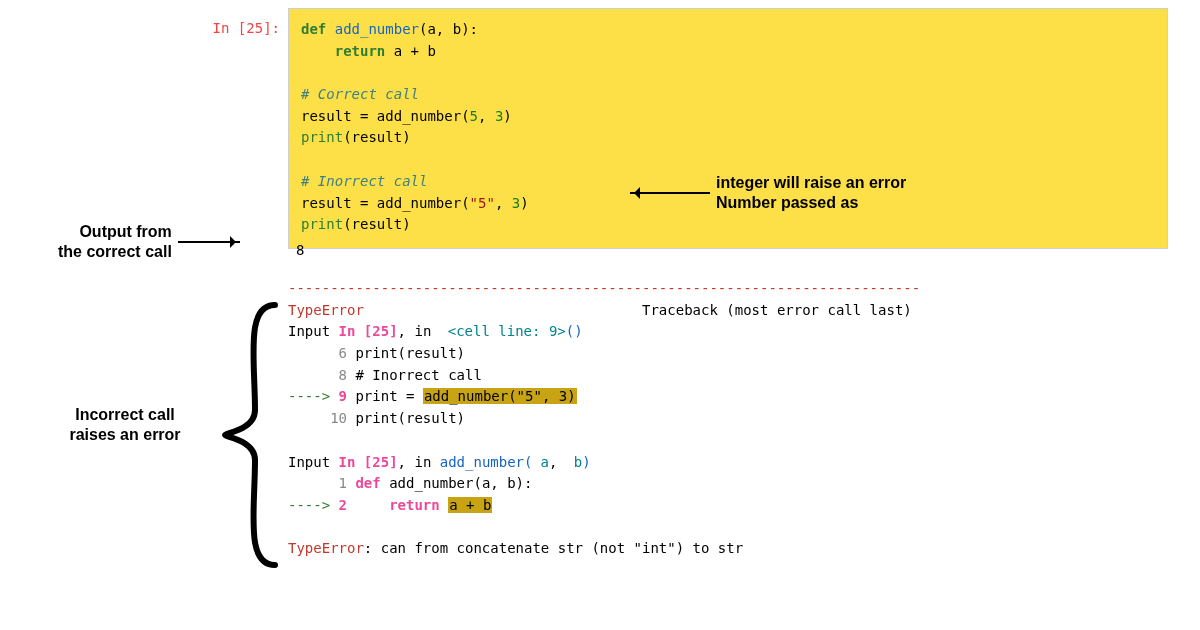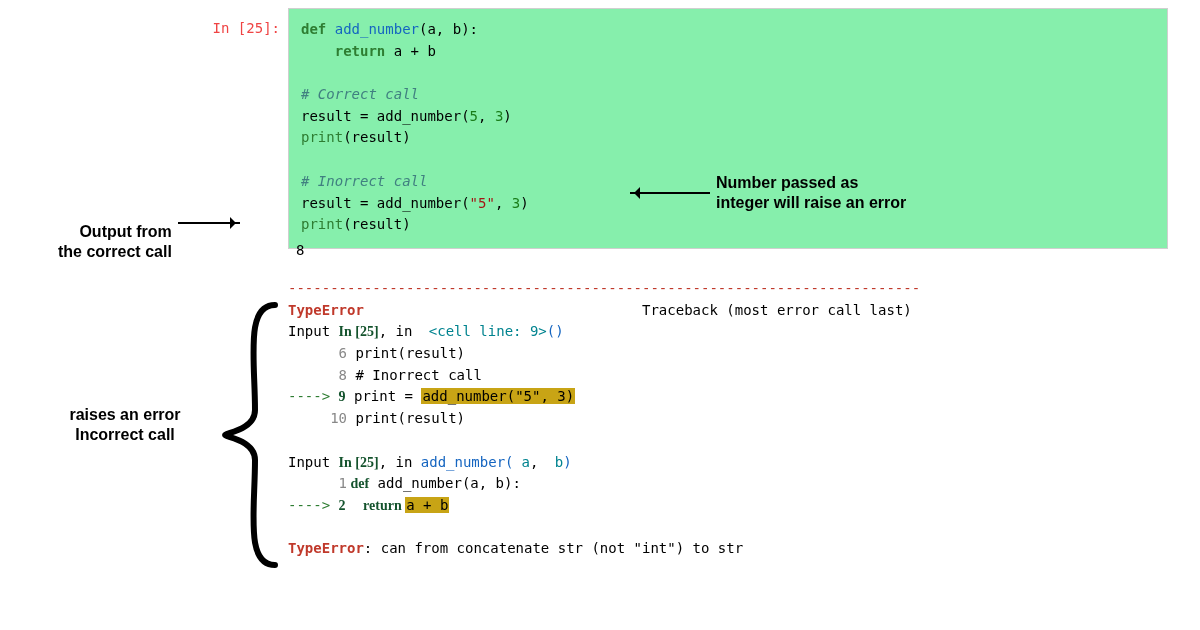--- a/index.html
+++ b/index.html
@@ -22,21 +22,21 @@
     width: 85px;
     text-align: right;
     color: #ef4444;
   }
 
   .code-box {
     position: absolute;
     left: 288px;
     top: 8px;
     width: 880px;
-    background: #86efac;
+    background: #fde047;
     border: 1px solid #cfcfcf;
     padding: 10px 12px 12px 12px;
     line-height: 1.55;
     white-space: pre;
   }
 
   .out-8 {
     position: absolute;
     left: 296px;
     top: 242px;
@@ -46,27 +46,27 @@
   .tb {
     position: absolute;
     left: 288px;
     top: 278px;
     width: 870px;
     line-height: 1.55;
     white-space: pre;
   }
 
   .dash { color: #c0392b; letter-spacing: 0; }
-  .err-red { color: #c0392b; font-weight: 700; }
+  .err-red { color: #c0392b; font-weight: 400; }
   .err-red-n { color: #c0392b; }
   .blue { color: #1565C0; }
   .teal { color: #00838F; margin-left: 8px; }
   .grey-num { color: #888; }
   .green-arrow { color: #2e7d32; }
-  .green-kw { color: #14532d; font-weight: 700; font-family: Liberation Serif, serif; }
+  .green-kw { color: #ec4899; font-weight: 700; }
   .green-ky { color: #2e7d32; font-weight: 700; }
   .hl { background: #c8a415; color: #000; padding: 0 1px; }
   .italic-comment { color: #408080; font-style: italic; }
   .kw-def { color: #2e7d32; font-weight: 700; }
   .fn-name { color: #1565C0; }
   .py-builtin { color: #2e7d32; }
   .py-str { color: #a31515; }
   .py-num { color: #1a7d1a; }
 
   
@@ -86,20 +86,21 @@
     content: ''; position: absolute; left: -2px; top: -5px;
     border: 6px solid transparent; border-right-color: #000;
   }
 
   
   .ann2 {
     position: absolute;
     left: 58px;
     top: 222px;
     display: flex;
+    align-items: center;
     gap: 6px;
   }
   .arrow2 {
     width: 62px; height: 2px; background: #000; position: relative;
   }
   .arrow2::after {
     content: ''; position: absolute; right: -2px; top: -5px;
     border: 6px solid transparent; border-left-color: #000;
   }
 
@@ -150,33 +151,33 @@
 
 <span>Input </span><span class="green-kw">In [25]</span><span>, in </span><span class="blue">add_number</span><span class="blue">(</span><span class="teal">a</span><span>, </span><span class="teal">b</span><span class="blue">)</span>
       <span class="grey-num">1</span><span class="green-kw"> def</span><span> add_number(a, b):</span>
 <span class="green-arrow">----&gt; </span><span class="green-kw">2</span><span class="green-kw">     return </span><span class="hl">a + b</span>
 
 <span class="err-red">TypeError</span><span>: can from concatenate str (not "int") to str</span></div>
 
 <div class="ann1">
   <div class="arrow1"></div>
   <div class="sans ann1-text">
+    <div>integer will raise an error</div>
     <div>Number passed as</div>
-    <div>integer will raise an error</div>
   </div>
 </div>
 
 <div class="ann2">
   <div class="sans" style="text-align:right; line-height:1.25">
     <div>Output from</div>
     <div>the correct call</div>
   </div>
   <div class="arrow2"></div>
 </div>
 
 <div class="ann3 sans">
+  <div>Incorrect call</div>
   <div>raises an error</div>
-  <div>Incorrect call</div>
 </div>
 
 <svg class="brace" viewBox="0 0 70 270" preserveAspectRatio="none">
   <path d="M60 5 C 30 5, 40 60, 40 110 C 40 130, 10 133, 10 135 C 10 137, 40 140, 40 160 C 40 210, 30 265, 60 265" fill="none" stroke="#000" stroke-width="6" stroke-linecap="round"></path>
 </svg>
 
 </body></html>

